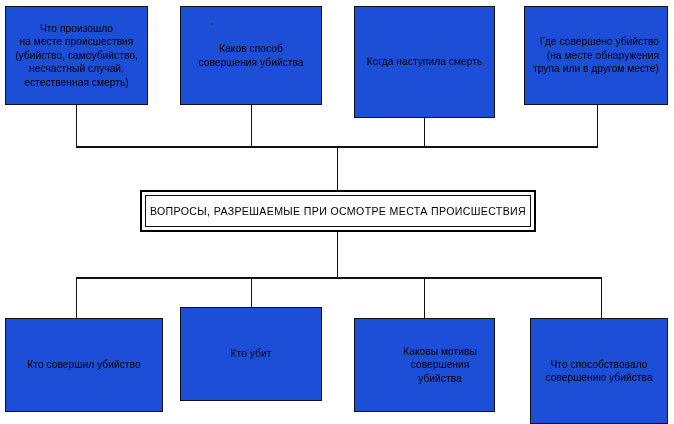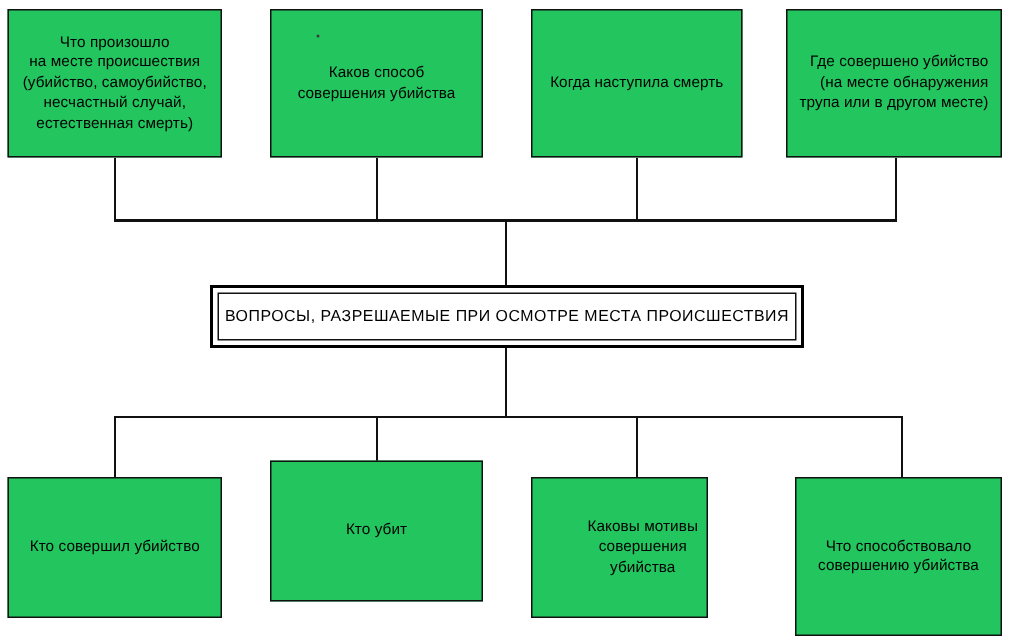--- a/index.html
+++ b/index.html
@@ -23,21 +23,21 @@
     left: 0;
     top: 0;
     width: 674px;
     height: 424px;
     pointer-events: none;
   }
   .node {
     position: absolute;
     box-sizing: border-box;
     border: 1.4px solid #111111;
-    background: #22c55e;
+    background: #1d4ed8;
     display: flex;
     align-items: center;
     justify-content: center;
     text-align: center;
     padding: 2px 5px;
   }
   .node .label {
     font-size: 10.2px;
     line-height: 13.4px;
     letter-spacing: 0.05px;
@@ -108,45 +108,45 @@
 несчастный случай,
 естественная смерть)</span>
   </div>
 
   <div class="node" style="left:180px; top:6px; width:142px; height:99px;">
     <span class="label">Каков способ
 совершения убийства</span>
   </div>
   <div class="speck" style="left:211px; top:23px;"></div>
 
-  <div class="node" style="left:354px; top:6px; width:141px; height:99px;align-items:center;">
+  <div class="node" style="left:354px; top:6px; width:141px; height:112px;align-items:center;">
     <span class="label">Когда наступила смерть</span>
   </div>
 
   <div class="node" style="left:524px; top:6px; width:144px; height:99px;text-align:right;">
     <span class="label">Где совершено убийство
 (на месте обнаружения
 трупа или в другом месте)</span>
   </div>
 
   <div class="node center" style="left:140px; top:190px; width:396px; height:42px;">
     <div class="inner">
       <span class="label">ВОПРОСЫ, РАЗРЕШАЕМЫЕ ПРИ ОСМОТРЕ МЕСТА ПРОИСШЕСТВИЯ</span>
     </div>
   </div>
 
-  <div class="node" style="left:5px; top:318px; width:143px; height:94px;">
+  <div class="node" style="left:5px; top:318px; width:158px; height:94px;">
     <span class="label">Кто совершил убийство</span>
   </div>
 
   <div class="node" style="left:180px; top:307px; width:142px; height:94px;">
     <span class="label">Кто убит</span>
   </div>
 
-  <div class="node" style="left:354px; top:318px; width:118px; height:94px;padding-left:36px;">
+  <div class="node" style="left:354px; top:318px; width:141px; height:94px;padding-left:36px;">
     <span class="label">Каковы мотивы
 совершения убийства</span>
   </div>
 
   <div class="node" style="left:530px; top:318px; width:138px; height:106px;">
     <span class="label">Что способствовало
 совершению убийства</span>
   </div>
 
 </div>

